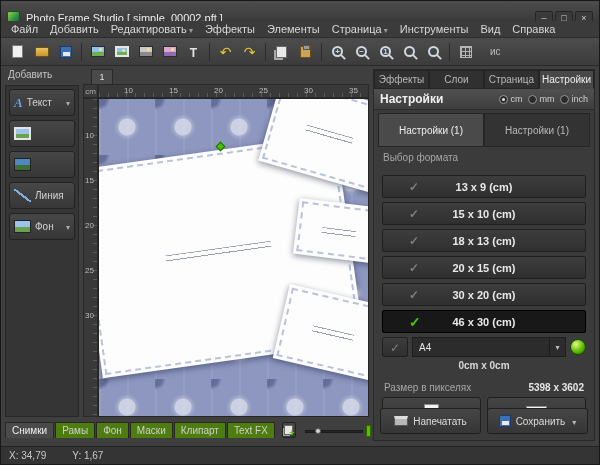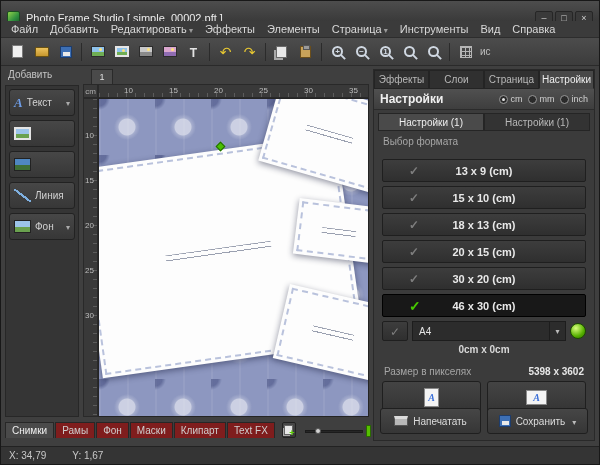--- a/index.html
+++ b/index.html
@@ -20,21 +20,21 @@
   .menubar{position:absolute;left:0;top:20px;right:0;height:17px;background:#3b3b3b;display:flex;
     align-items:center;padding:0 4px;font-size:11px;border-bottom:1px solid #2d2d2d;}
   .menu-item{padding:1px 6px;color:#d8d8d8;white-space:nowrap;}
   .has-caret::after{content:" ▾";font-size:8px;color:#9a9a9a;}
 
   
   .toolbar{position:absolute;left:0;top:37px;right:0;height:28px;display:flex;align-items:center;
     padding:0 5px;gap:1px;background:linear-gradient(#4c4c4c,#3c3c3c);border-bottom:1px solid #2a2a2a;}
   .tbi{width:23px;height:22px;display:flex;align-items:center;justify-content:center;border-radius:2px;}
   .tsep{width:1px;height:18px;background:#2b2b2b;margin:0 3px;flex:0 0 auto;}
-  .tlabel{font-size:10px;color:#bdbdbd;margin-left:2px;}
+  .tlabel{font-size:10px;color:#bdbdbd;margin-left:12px;}
 
   .ic-page{width:11px;height:13px;background:#f0f0f0;border:1px solid #7a7a7a;}
   .ic-folder{width:14px;height:10px;background:linear-gradient(#ecc25d,#c6972e);border:1px solid #6b5212;border-radius:1px;}
   .ic-disk{width:12px;height:12px;background:#3d6fb4;border:1px solid #1d3c6b;position:relative;}
   .ic-disk::after{content:"";position:absolute;left:2px;bottom:1px;width:7px;height:4px;background:#e9e9e9;}
   .ic-photo{width:14px;height:11px;border:1px solid #2c2c2c;background:linear-gradient(#8fc3ec 55%,#6fae54 55%);position:relative;}
   .ic-photo::before{content:"";position:absolute;right:2px;top:1px;width:3px;height:3px;border-radius:50%;background:#ffe27a;}
   .ic-photo.v2{border:2px solid #e6e6e6;}
   .ic-photo.v3{background:linear-gradient(#c9c9c9 55%,#8a8a8a 55%);}
   .ic-photo.v4{background:linear-gradient(#dba7cf 55%,#8f6cb2 55%);}
@@ -108,21 +108,21 @@
   .rtabs{display:flex;height:19px;}
   .rtab{flex:1;display:flex;align-items:center;justify-content:center;font-size:10px;color:#b8b8b8;
     background:#303030;border:1px solid #242424;white-space:nowrap;}
   .rtab.active{background:#484848;color:#efefef;border-bottom-color:#484848;}
   .rheader{height:21px;display:flex;align-items:center;padding:0 6px;gap:6px;
     background:linear-gradient(#505050,#3e3e3e);border-bottom:1px solid #2b2b2b;}
   .rtitle{font-size:12px;font-weight:bold;color:#f0f0f0;flex:1;}
   .unit{display:flex;align-items:center;gap:2px;font-size:9px;color:#d0d0d0;}
   .radio{width:9px;height:9px;border:1px solid #979797;border-radius:50%;background:#2a2a2a;position:relative;}
   .radio.sel::after{content:"";position:absolute;left:2px;top:2px;right:2px;bottom:2px;border-radius:50%;background:#e4e4e4;}
-  .subtabs{display:flex;height:18px;margin:3px 4px 0;}
+  .subtabs{display:flex;height:34px;margin:3px 4px 0;}
   .stab{flex:1;display:flex;align-items:center;justify-content:center;font-size:10px;color:#b8b8b8;
     background:#333;border:1px solid #252525;}
   .stab.active{background:#4a4a4a;color:#eee;}
   .fmtlabel{font-size:10px;color:#a6a6a6;margin:5px 9px 12px;}
   .fmt{position:relative;height:23px;margin:0 8px 4px;background:linear-gradient(#3d3d3d,#2f2f2f);
     border:1px solid #1f1f1f;border-radius:2px;color:#e8e8e8;font-weight:bold;font-size:11px;
     display:flex;align-items:center;justify-content:center;}
   .fmt .chk{position:absolute;left:26px;}
   .chk::before{content:"✓";color:#7e7e7e;font-size:12px;}
   .fmt.selected{background:#181818;border-color:#000;}
@@ -150,21 +150,21 @@
     justify-content:center;font-size:10px;font-weight:bold;font-style:italic;color:#3a6fd8;
     font-family:"Liberation Serif",serif;}
   .actions{position:absolute;left:6px;right:6px;bottom:6px;display:flex;gap:6px;}
   .abtn{flex:1;height:26px;display:flex;align-items:center;justify-content:center;gap:5px;
     background:linear-gradient(#464646,#363636);border:1px solid #1f1f1f;border-radius:3px;font-size:10px;color:#dcdcdc;}
   .ic-print{width:14px;height:10px;background:#b8b8b8;border:1px solid #555;border-top:3px solid #dcdcdc;}
   .acaret::after{content:"▾";font-size:8px;color:#bbb;margin-left:2px;}
 
   
   .bottombar{position:absolute;left:4px;top:419px;width:366px;height:18px;display:flex;align-items:flex-end;gap:1px;}
-  .btab{padding:2px 6px;font-size:10px;color:#cfcfcf;background:#7f1d1d;border:1px solid #272727;
+  .btab{padding:2px 6px;font-size:10px;color:#cfcfcf;background:#4d7c0f;border:1px solid #272727;
     border-bottom:none;white-space:nowrap;}
   .btab.active{background:#4a4a4a;color:#f0f0f0;}
   .dupbtn{width:19px;height:16px;margin-left:6px;background:linear-gradient(#474747,#373737);
     border:1px solid #222;border-radius:2px;display:flex;align-items:center;justify-content:center;position:relative;}
   .ic-dup{width:9px;height:10px;background:#e8e8e8;border:1px solid #666;box-shadow:-2px 2px 0 -1px #a9a9a9;}
   .dupbtn::after{content:"+";position:absolute;right:0;bottom:-1px;font-size:9px;font-weight:bold;color:#5ad000;}
   .slider{position:relative;width:96px;height:14px;margin-left:8px;}
   .track{position:absolute;left:0;right:8px;top:6px;height:3px;background:#262626;border:1px solid #1b1b1b;}
   .sdot{position:absolute;left:10px;top:4px;width:6px;height:6px;border-radius:50%;background:#d4d4d4;border:1px solid #555;}
   .sthumb{position:absolute;right:0;top:1px;width:5px;height:12px;background:#56c000;border:1px solid #2a6a00;}

